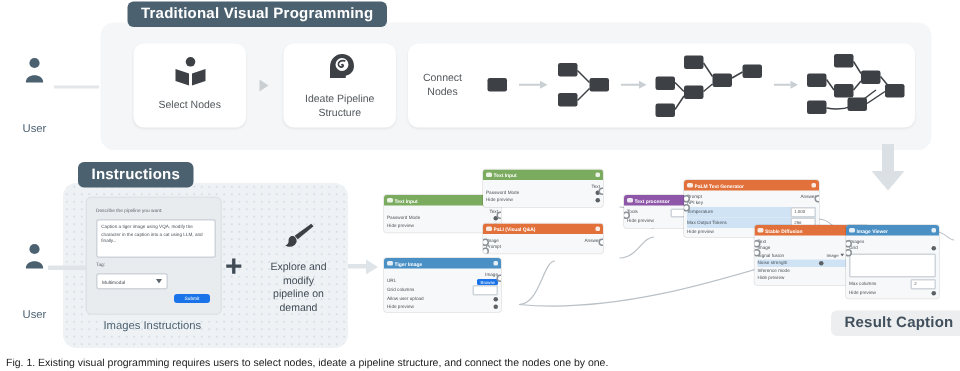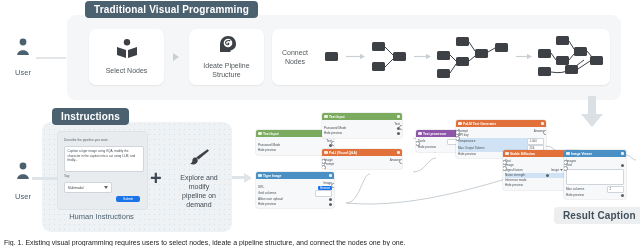--- a/index.html
+++ b/index.html
@@ -40,21 +40,21 @@
   .panel.dotted{
     background:#eef2f5;
     background-image:radial-gradient(#d7dfe6 .6px, transparent .6px);
     background-size:5px 5px;
   }
 
   
   .user{position:absolute;text-align:center;width:40px;}
   .user .glyph{display:block;margin:0 auto;}
   .user .lbl{
-    display:block;font-size:7.5px;color:#4c6170;margin-top:8px;
+    display:block;font-size:7.5px;color:#4c6170;margin-top:20px;
   }
 
   
   .card{
     position:absolute;
     background:#ffffff;
     border-radius:7px;
     box-shadow:0 1px 2px rgba(0,0,0,.07);
     display:flex;
     flex-direction:column;
@@ -286,21 +286,21 @@
       <span>Multimodal</span>
       <span>
         <svg width="4" height="3" viewBox="0 0 4 3">
             <polygon points="0,0 4,0 2,3" fill="#5d666d"></polygon>
           </svg>
       </span>
     </div>
     <div class="mbtn" style="left:58px;top:64px;width:24px;height:6px;">Submit</div>
   </div>
 
-  <div class="capt" style="left:57px;top:212px;width:89px;">Human Instructions</div>
+  <div class="capt" style="left:57px;top:212px;width:89px;">Images Instructions</div>
 
   <div class="plus" style="left:150px;top:168px;">+</div>
 
   <div class="explore" style="left:166px;top:148px;">
     <span>
       <svg width="22" height="18" viewBox="0 0 22 18">
         <path d="M19.5 1.2 L21 2.8 L10.5 11.5 L8.4 9.2 Z" fill="#3d4145"></path>
         <path d="M8.2 9.6 C6 8.8 4.2 10.4 4.4 12.6 C4.5 14.2 3.6 15 2.2 15.6 C4.6 17.4 8.6 16.4 9.6 13.6 C10.1 12.2 9.6 10.6 8.2 9.6 Z" fill="#3d4145"></path>
       </svg>
     </span>

